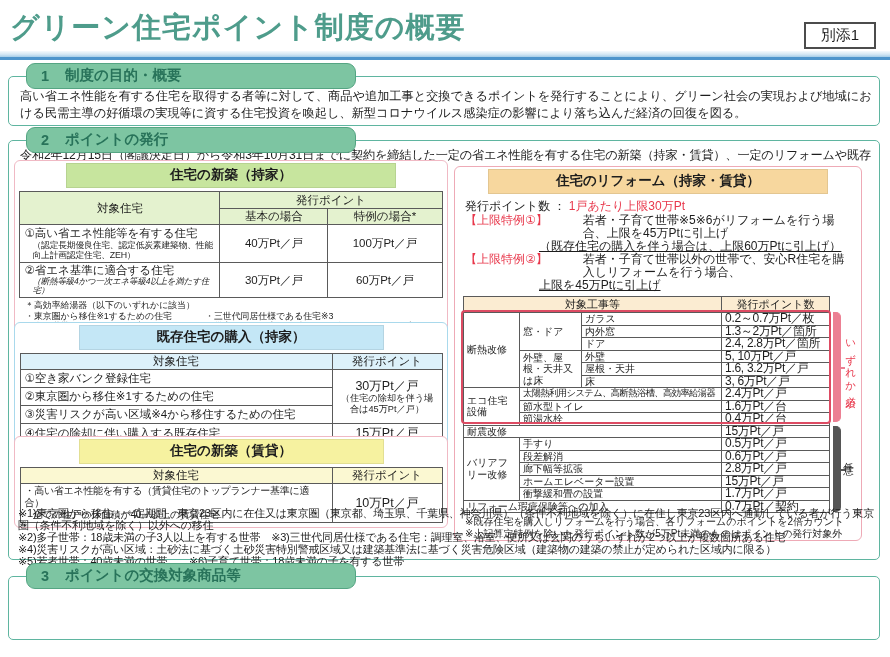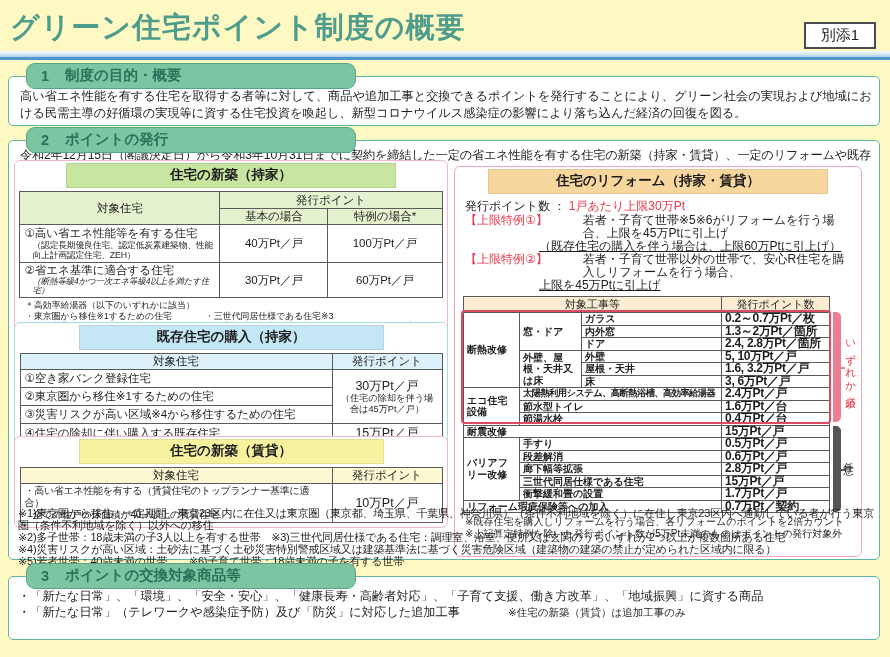--- a/index.html
+++ b/index.html
@@ -1,19 +1,19 @@
 <!DOCTYPE html>
 <html><head>
 <meta charset="utf-8">
 <style>
   * { margin:0; padding:0; box-sizing:border-box; }
   html,body { background:#e9e9e9; }
   body { font-family:"Liberation Sans","DejaVu Sans",sans-serif; color:#1d1d1d; }
   #page {
-    position:relative; width:890px; height:657px; background:#fef9c3;
+    position:relative; width:890px; height:657px; background:#ffffff;
     margin:0 auto; overflow:hidden;
   }
   
   .doc-title {
     position:absolute; left:10px; top:8px;
     font-size:29px; font-weight:bold; color:#4e9c8b; letter-spacing:1px;
   }
   .attach-box {
     position:absolute; right:14px; top:22px; background:#fff;
     border:2px solid #4c4c4c; padding:2px 15px; font-size:15px;
@@ -62,32 +62,32 @@
   .btable td { font-size:11.5px; padding:1px 4px; }
   .th1 { height:17px; } .th2 { height:16px; }
   .row-main { font-size:11.5px; line-height:1.1; }
   .row-sub { font-size:8.8px; line-height:1.15; padding-left:8px; letter-spacing:-0.2px; }
   .pts-cell { text-align:center; font-size:13px; }
   .pts-main { font-size:12.5px; text-align:center; line-height:1.15; }
   .pts-sub { font-size:9.2px; text-align:center; line-height:1.15; }
   .note-area { margin:2px 4px 0 10px; font-size:8.9px; line-height:1.18; }
   .note-grid { display:grid; grid-template-columns:180px auto; }
   
-  #block-reform { left:454px; top:166px; width:408px; border:1.5px solid #eeaab6; padding-bottom:16px; }
+  #block-reform { left:454px; top:166px; width:408px; border:1.5px solid #eeaab6; padding-bottom:0; }
   #block-reform .banner { width:340px; background:#f7d79e; }
   .reform-intro { margin:4px 6px 0 10px; }
   .points-line { font-size:12px; height:16px; }
   .points-red { color:#e8374b; }
   .cap-line { font-size:12px; line-height:13px; display:flex;gap:35px; }
   .cap-label { color:#e8374b; white-space:nowrap; }
   .cap-cont { padding-left:74px;text-decoration:underline; }
   .rwrap { position:relative; margin:4px 34px 0 8px; }
   .rtable { width:366px; table-layout:fixed; }
   .rtable th { font-weight:normal; font-size:11px; height:14px; background:#fbecd2; text-align:center; }
-  .rtable td { font-size:10px; line-height:11.5px; padding:0 3px; height:12.5px;font-weight:bold; }
+  .rtable td { font-size:10px; line-height:11.5px; padding:0 3px; height:12.5px; }
   .rtable .grp { font-size:10px; }
   .rtable .pts { text-align:left; font-size:12px; letter-spacing:-0.3px; white-space:nowrap; }
   .rtable .tight { letter-spacing:-0.6px; font-size:9.3px; white-space:nowrap; }
   .mand-box {
     position:absolute; left:-2px; width:370px; top:14px; height:114px;
     border:2.5px solid #dd4b63; border-radius:4px; pointer-events:none; z-index:4;
   }
   .brk { position:absolute; width:8px; border:1.5px solid; border-left:none; border-radius:0 5px 5px 0; }
   .brk:after { content:""; position:absolute; right:-5px; top:50%; width:5px; height:1.5px; background:inherit; }
   .brk-req { right:-14px; top:16px; height:110px; border-color:#ec8093; background:#ec8093; }
@@ -311,21 +311,21 @@
         </tr>
         <tr>
           <td colspan="2">段差解消</td>
           <td class="pts">0.6万Pt／戸</td>
         </tr>
         <tr>
           <td colspan="2">廊下幅等拡張</td>
           <td class="pts">2.8万Pt／戸</td>
         </tr>
         <tr>
-          <td colspan="2">三世代同居仕様である住宅</td>
+          <td colspan="2">ホームエレベーター設置</td>
           <td class="pts">15万Pt／戸</td>
         </tr>
         <tr>
           <td colspan="2">衝撃緩和畳の設置</td>
           <td class="pts">1.7万Pt／戸</td>
         </tr>
         <tr>
           <td colspan="3">リフォーム瑕疵保険等への加入</td>
           <td class="pts">0.7万Pt／契約</td>
         </tr>
@@ -349,21 +349,14 @@
     <div>※2)多子世帯：18歳未満の子3人以上を有する世帯　※3)三世代同居仕様である住宅：調理室、浴室、便所又は玄関のうちいずれか2つ以上が複数箇所ある住宅</div>
     <div>※4)災害リスクが高い区域：土砂法に基づく土砂災害特別警戒区域又は建築基準法に基づく災害危険区域（建築物の建築の禁止が定められた区域内に限る）</div>
     <div>※5)若者世帯：40歳未満の世帯、　※6)子育て世帯：18歳未満の子を有する世帯</div>
   </div>
 
   <div class="pill" style="left:26px; top:563px;">
     <span class="no">3</span>
     <span>ポイントの交換対象商品等</span>
   </div>
   <div class="sec-box" id="sec3-box"></div>
-  <div class="sec3-body">
-    <div>・「新たな日常」、「環境」、「安全・安心」、「健康長寿・高齢者対応」、「子育て支援、働き方改革」、「地域振興」に資する商品</div>
-    <div class="sec3-line2">
-      <span>・「新たな日常」（テレワークや感染症予防）及び「防災」に対応した追加工事</span>
-      <span class="sec3-note">※住宅の新築（賃貸）は追加工事のみ</span>
-    </div>
-  </div>
 
 </div>
 
 </body></html>

